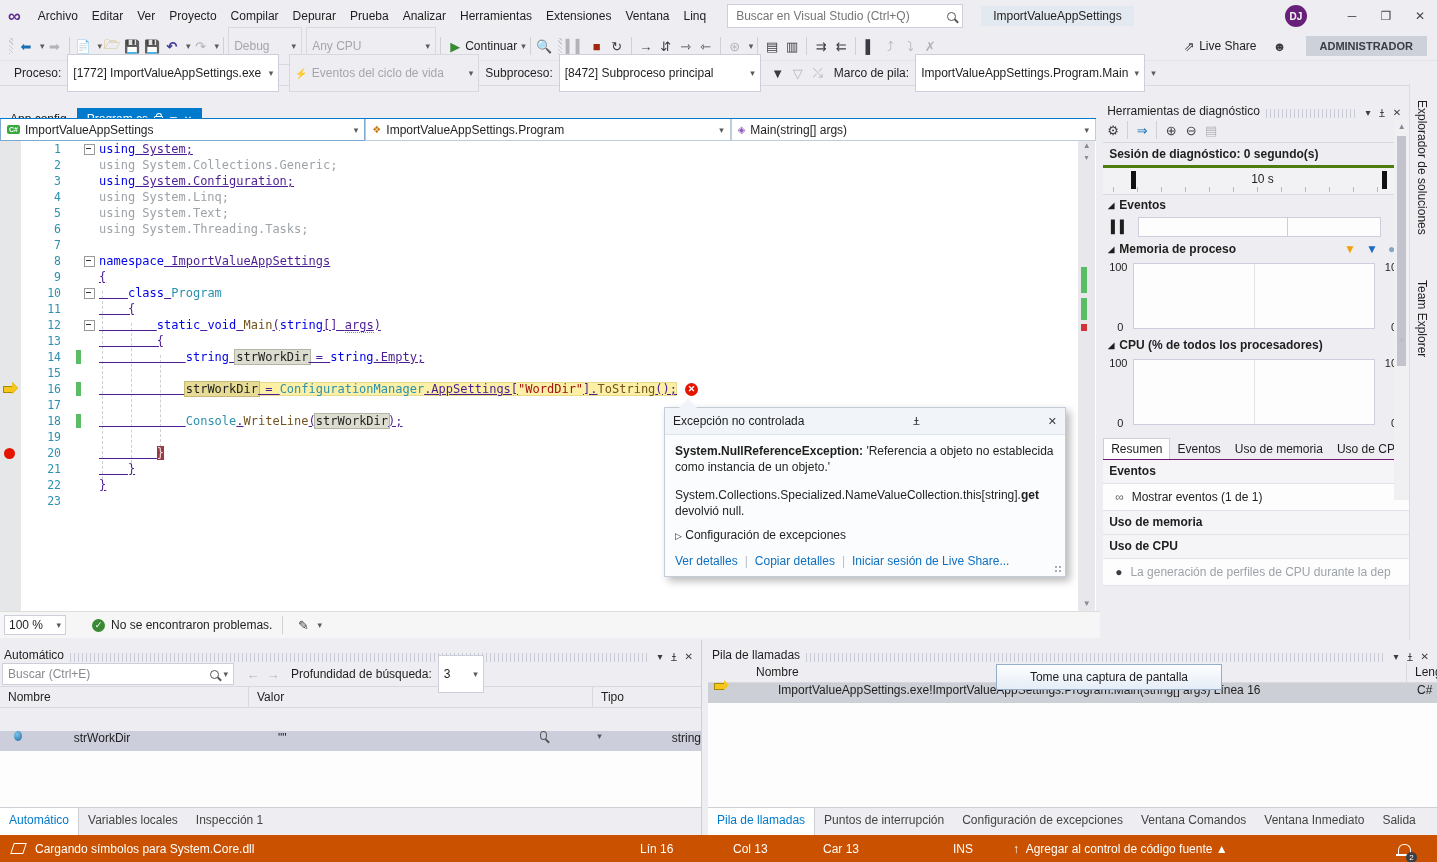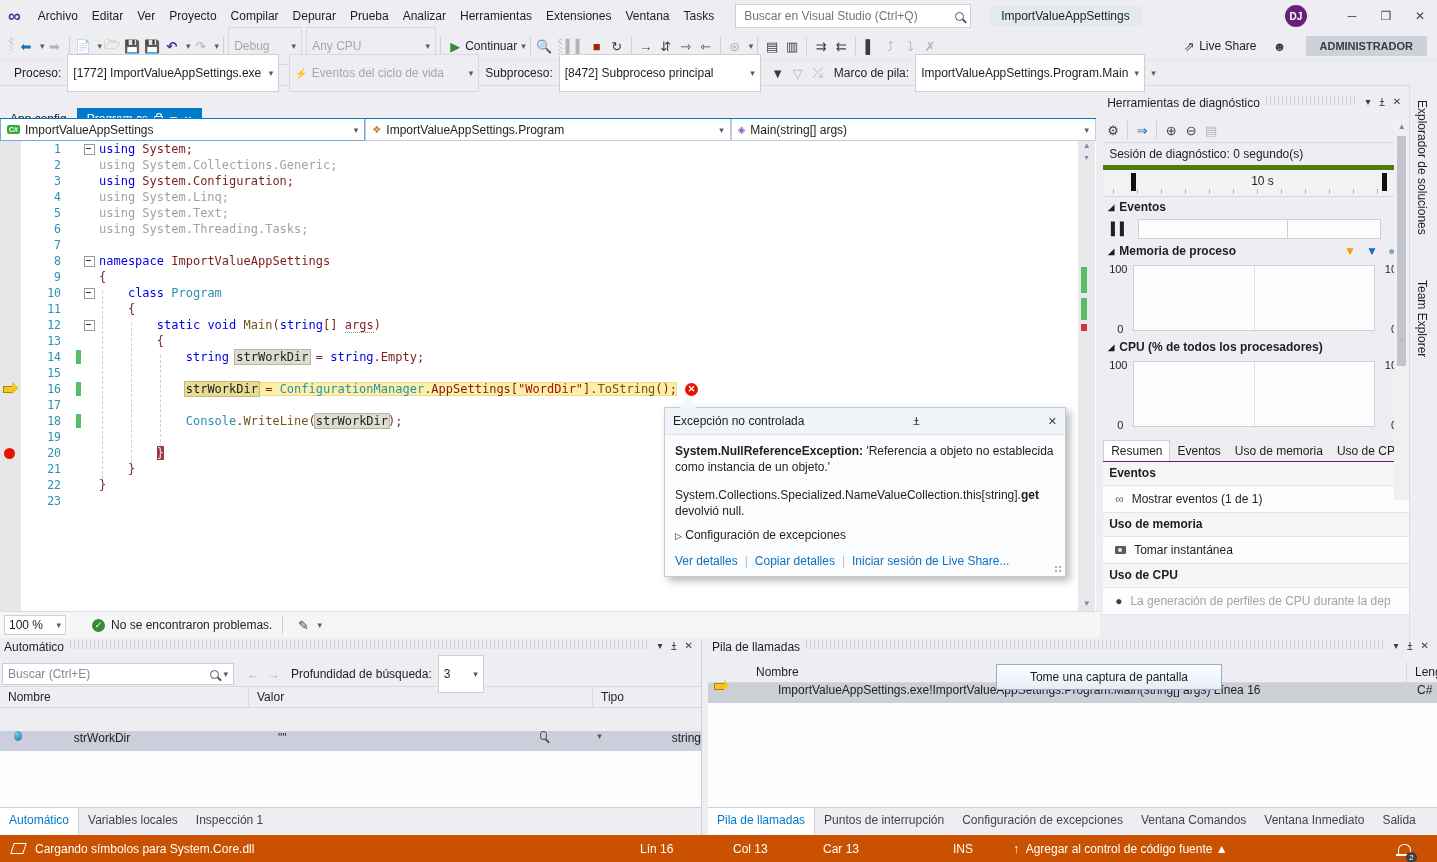--- a/index.html
+++ b/index.html
@@ -46,21 +46,21 @@
   .bc-box{flex:1;border:1px solid #BFCDDB;border-top:none;display:flex;align-items:center;padding:0 6px;background:#FFF;}
   .bc-ic{font-size:10px;margin-right:5px;}
   .csproj-ic{background:#37A93C;color:#FFF;font-size:7px;font-weight:bold;padding:1px 2px;border-radius:2px;margin-right:5px;}
   .bc-box .ddl{margin-left:auto;}
   
   .code{position:absolute;top:57px;left:0;width:1096px;height:470px;background:#FFF;overflow:hidden;}
   .glyphcol{position:absolute;left:0;top:0;width:21px;height:100%;background:#E6E7E8;}
   .cl{position:relative;height:16px;line-height:16px;font-family:"DejaVu Sans Mono","Liberation Mono",monospace;font-size:12px;white-space:pre;}
   .cl .ln{position:absolute;left:21px;width:40px;text-align:right;color:#2B91AF;font-size:11.5px;}
   .cl .codetxt{position:absolute;left:99px;}
-  .k{color:#0000E8;} .p{color:#7f1d1d;} .g{color:#9DA3A8;} .t{color:#2B91AF;} .s{color:#A31515;} .m{color:#74531F;}
+  .k{color:#0000E8;} .p{color:#4c1d95;text-decoration:underline;} .g{color:#9DA3A8;} .t{color:#2B91AF;} .s{color:#A31515;} .m{color:#74531F;}
   .u{border-bottom:1px dotted #8A8A8A;}
   .hl{background:#DCDCD0;border:1px solid #B5B5A5;padding:0 1px;margin:0 -2px;}
   .hly{background:#E6DC96;border:1px solid #C8B878;padding:0 1px;margin:0 -2px;}
   .ywrap{background:#FBF0A5;box-shadow:0 0 0 1px #E8DC8C inset;}
   .bpx{background:#963C47;color:#F5DCDC;}
   .fold{position:absolute;left:84px;width:9px;height:9px;top:3px;border:1px solid #9A9A9A;background:#FFF;}
   .fold::after{content:'';position:absolute;left:1px;top:3px;width:5px;height:1px;background:#333;}
   .chg{position:absolute;left:76px;top:1px;width:5px;height:14px;background:#5BBC66;}
   .bpdot{position:absolute;left:4px;top:3px;width:11px;height:11px;border-radius:50%;background:#E51400;}
   .yarrow{position:absolute;left:3px;top:5px;width:8px;height:5px;background:#F5C61C;border:1px solid #A88A00;border-right:none;}
@@ -72,25 +72,25 @@
   .vscroll .arr{display:block;text-align:center;color:#868999;font-size:8px;line-height:14px;}
   .smark{position:absolute;left:3px;width:6px;}
   
   .healthbar{position:absolute;top:527px;left:0;width:1096px;height:26px;background:#F6F6F6;border-top:1px solid #DDD;
              display:flex;align-items:center;padding-left:4px;}
   .zoom-combo{width:52px;height:18px;background:#FFF;border:1px solid #CCCEDB;display:flex;align-items:center;padding:0 4px;}
   .zoom-combo .ddl{margin-left:auto;}
   .okcirc{width:13px;height:13px;border-radius:50%;background:#388A34;color:#FFF;font-size:9px;text-align:center;line-height:13px;margin:0 6px 0 26px;}
   
   .diag{width:306px;margin-left:8px;position:relative;padding-top:12px;}
-  .pane-title{height:22px;display:flex;align-items:flex-start;padding:0 4px;color:#1E1E1E;white-space:nowrap;}
+  .pane-title{height:22px;display:flex;align-items:flex-end;padding:0 4px;color:#1E1E1E;white-space:nowrap;}
   .pane-title .dots{flex:1;height:9px;margin:0 6px;background:repeating-linear-gradient(90deg,#C8CAD6 0 1px,transparent 1px 4px);}
   .pane-title .pi{margin:0 4px;color:#3B3B44;font-size:10px;}
   .diag-toolbar{height:24px;display:flex;align-items:center;border-bottom:1px solid #D8D8DE;background:#EEEEF2;}
-  .diag-session{height:22px;line-height:22px;font-weight:normal;padding-left:6px;border-bottom:5px solid #4d7c0f;}
+  .diag-session{height:22px;line-height:22px;font-weight:bold;padding-left:6px;border-bottom:3px solid #4d7c0f;}
   .timeline{height:26px;position:relative;background:#F2F2F5;border-bottom:1px solid #D8D8DE;}
   .tl-bar{position:absolute;top:3px;width:5px;height:18px;background:#111;}
   .tl-ticks{position:absolute;bottom:2px;left:10px;right:30px;height:5px;
             background:repeating-linear-gradient(90deg,#B8B8C0 0 1px,transparent 1px 24px);}
   .sec-hdr{height:20px;display:flex;align-items:center;font-weight:bold;}
   .sec-hdr .tri{font-size:8px;margin:0 5px;color:#1E1E1E;}
   .track{height:24px;display:flex;align-items:center;}
   .trackbox{height:18px;border:1px solid #CCCEDB;background:#FDFDFE;}
   .chart{position:relative;height:72px;margin:2px 0;}
   .chart .axl{position:absolute;font-size:11px;color:#1E1E1E;}
@@ -161,21 +161,21 @@
         <span class="menu-item">Editar</span>
         <span class="menu-item">Ver</span>
         <span class="menu-item">Proyecto</span>
         <span class="menu-item">Compilar</span>
         <span class="menu-item">Depurar</span>
         <span class="menu-item">Prueba</span>
         <span class="menu-item">Analizar</span>
         <span class="menu-item">Herramientas</span>
         <span class="menu-item">Extensiones</span>
         <span class="menu-item">Ventana</span>
-        <span class="menu-item">Tasks</span>
+        <span class="menu-item">Linq</span>
       </div>
     <div class="search-box">
       <input placeholder="Buscar en Visual Studio (Ctrl+Q)" style="">
       <span class="mag"></span>
     </div>
     <span class="sol-box">ImportValueAppSettings</span>
     <span class="avatar">DJ</span>
     <span class="winbtn">─</span>
     <span class="winbtn">❐</span>
     <span class="winbtn">✕</span>
@@ -405,24 +405,20 @@
           <div class="diag-tab">Eventos</div>
           <div class="diag-tab">Uso de memoria</div>
           <div class="diag-tab">Uso de CPU</div>
         </div>
       <div class="sum-hdr">Eventos</div>
       <div class="sum-row">
         <span class="ric">∞</span>
         <span>Mostrar eventos (1 de 1)</span>
       </div>
       <div class="sum-hdr">Uso de memoria</div>
-      <div class="sum-row">
-        <span class="cam"></span>
-        <span>Tomar instantánea</span>
-      </div>
       <div class="sum-hdr">Uso de CPU</div>
       <div class="sum-row" style="color:#9DA3A8">
         <span class="ric" style="color:#3B3B44">●</span>
         <span style="overflow:hidden;text-overflow:clip">La generación de perfiles de CPU durante la dep</span>
       </div>
       <div class="diag-scroll">
         <span class="arr" style="display:block;text-align:center;color:#868999;font-size:8px;line-height:14px">▲</span>
         <div class="thumb"></div>
         <span class="arr" style="position:absolute;bottom:155px;left:0;right:0;text-align:center;color:#B9BBC6;font-size:8px">▼</span>
       </div>

